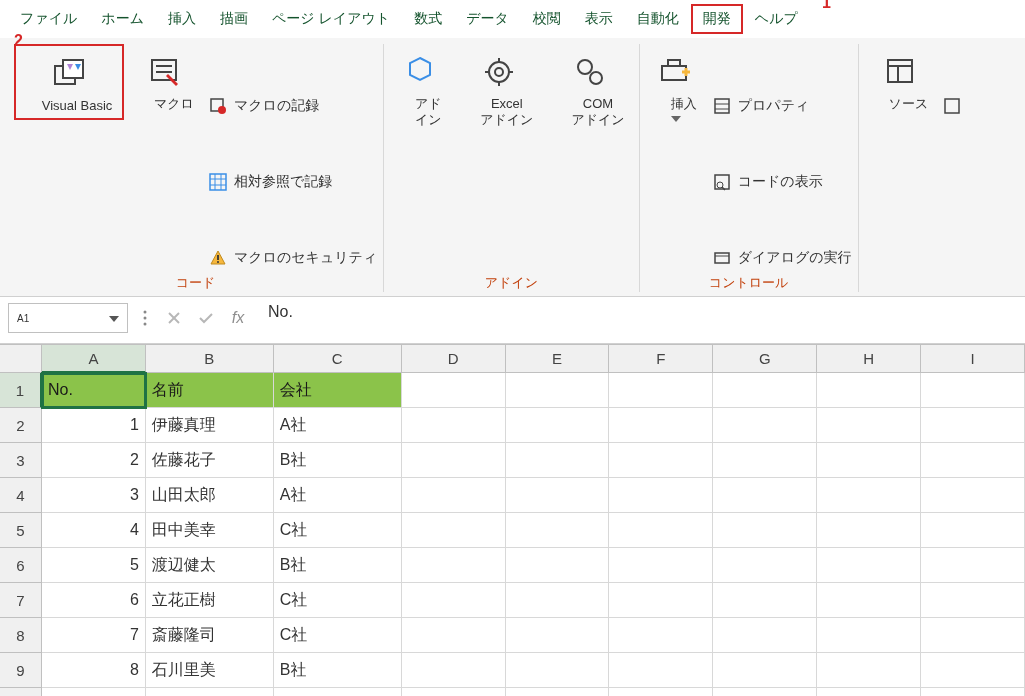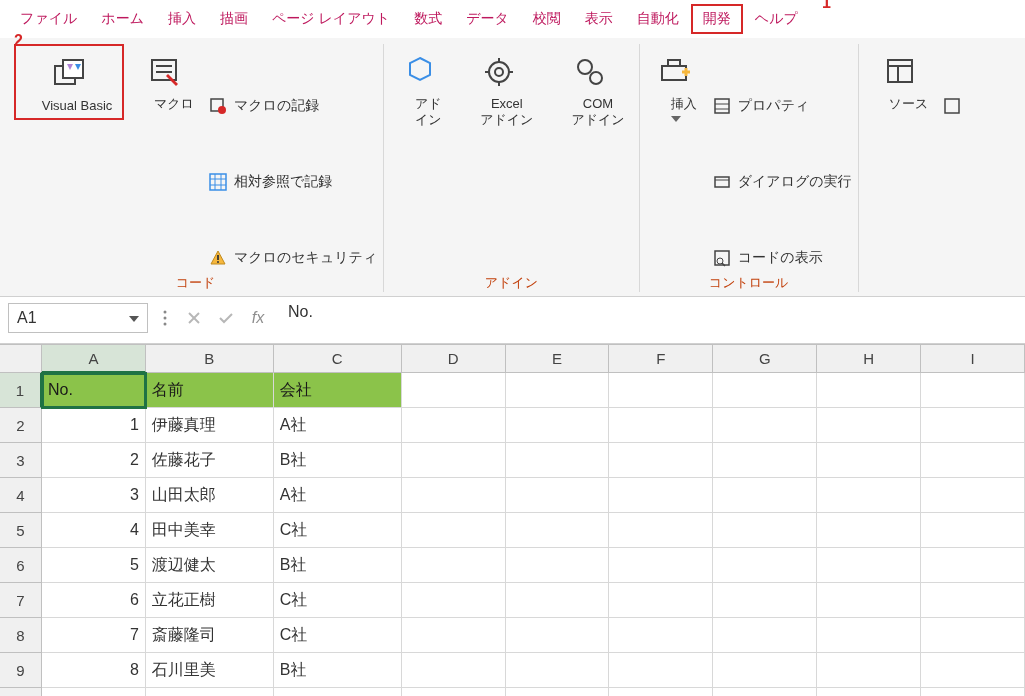--- a/index.html
+++ b/index.html
@@ -1,20 +1,20 @@
 <!DOCTYPE html>
 <html><head>
   <meta charset="utf-8">
   <style>
     * { box-sizing: border-box; margin: 0; padding: 0; }
     body { font-family: "Meiryo UI", "Yu Gothic UI", sans-serif; font-size: 14px; background: #fff; color: #333; width: 1025px; }
     
     
     .menu-bar { display: flex; padding: 4px 8px; gap: 0; background: #fff; position: relative; }
-    .menu-item { padding: 6px 12px; cursor: pointer; color: #be185d; position: relative; }
+    .menu-item { padding: 6px 12px; cursor: pointer; color: #14532d; position: relative; }
     .menu-item.highlighted { border: 2px solid #d62828; padding: 4px 10px; }
     .callout-1 { position: absolute; top: -6px; left: 822px; color: #d62828; font-weight: bold; font-size: 16px; }
     
     
     .ribbon { display: flex; background: #f5f5f5; border-bottom: 1px solid #d0d0d0; padding: 6px 8px 4px 8px; min-height: 140px; position: relative; }
     .ribbon-group { display: flex; flex-direction: column; align-items: center; padding: 0 6px; border-right: 1px solid #d8d8d8; }
     .ribbon-group:last-child { border-right: none; }
     .ribbon-group-content { display: flex; align-items: flex-start; gap: 6px; flex: 1; }
     .ribbon-group-label { font-size: 13px; color: #c2410c; margin-top: 4px; }
     .callout-2 { position: absolute; top: -6px; left: 14px; color: #d62828; font-weight: bold; font-size: 16px; z-index: 10; }
@@ -24,21 +24,21 @@
     .big-button.disabled { opacity: 0.5; }
     .big-button .icon { width: 40px; height: 40px; display: flex; align-items: center; justify-content: center; }
     .big-button .label { font-size: 13px; line-height: 1.2; margin-left: 16px; }
     
     .small-buttons { display: flex; flex-direction: column; gap: 8px; padding-top: 6px; }
     .small-button { display: flex; align-items: center; gap: 6px; cursor: pointer; font-size: 14px; min-height: 24px; margin-top: 44px; }
     .small-button .sm-icon { width: 20px; height: 20px; display: flex; align-items: center; justify-content: center; flex-shrink: 0; }
     
     
     .formula-bar { display: flex; align-items: center; padding: 6px 8px 10px; gap: 8px; background: #fff; border-bottom: 1px solid #d0d0d0; }
-    .name-box { width: 140px; height: 30px; border: 1px solid #c0c0c0; display: flex; align-items: center; padding: 0 24px 0 8px; position: relative; font-size: 16px; }
+    .name-box { width: 120px; height: 30px; border: 1px solid #c0c0c0; display: flex; align-items: center; padding: 0 24px 0 8px; position: relative; font-size: 10px; }
     .name-box::after { content: ""; position: absolute; right: 8px; top: 12px; border-left: 5px solid transparent; border-right: 5px solid transparent; border-top: 6px solid #555; }
     .dots-icon { width: 18px; color: #888; display:flex; align-items:center; justify-content:center; }
     .fb-btn { width: 24px; height: 24px; display: flex; align-items: center; justify-content: center; opacity: 0.6; }
     .formula-input { flex: 1; height: 30px; padding: 0 10px; font-size: 16px; border: none; outline: none; }
     
     
     .grid { display: flex; flex-direction: column; border-top: 1px solid #c0c0c0; }
     .grid-header-row, .grid-row { display: flex; }
     .select-all { width: 42px; height: 28px; background: #f0f0f0; border-right: 1px solid #c0c0c0; border-bottom: 1px solid #c0c0c0; }
     .col-header { width: 104px; height: 28px; background: #f0f0f0; border-right: 1px solid #c0c0c0; border-bottom: 1px solid #c0c0c0; display: flex; align-items: center; justify-content: center; font-size: 15px; color: #444; }
@@ -198,35 +198,35 @@
                 <rect x="2" y="2" width="14" height="14" fill="none" stroke="#444" stroke-width="1.5"></rect>
                 <line x1="2" y1="7" x2="16" y2="7" stroke="#444"></line>
                 <line x1="2" y1="12" x2="16" y2="12" stroke="#444"></line>
               </svg>
           </span>
           <span>プロパティ</span>
         </div>
         <div class="small-button">
           <span class="sm-icon">
             <svg width="18" height="18" viewBox="0 0 18 18">
-                <rect x="2" y="4" width="14" height="10" fill="none" stroke="#444" stroke-width="1.5"></rect>
-                <line x1="2" y1="7" x2="16" y2="7" stroke="#444"></line>
-              </svg>
-          </span>
-          <span>ダイアログの実行</span>
-        </div>
-        <div class="small-button">
-          <span class="sm-icon">
-            <svg width="18" height="18" viewBox="0 0 18 18">
                 <rect x="2" y="2" width="14" height="14" fill="none" stroke="#444" stroke-width="1.5"></rect>
                 <circle cx="7" cy="12" r="3" fill="none" stroke="#444"></circle>
                 <line x1="9" y1="14" x2="12" y2="17" stroke="#444" stroke-width="1.5"></line>
               </svg>
           </span>
           <span>コードの表示</span>
+        </div>
+        <div class="small-button">
+          <span class="sm-icon">
+            <svg width="18" height="18" viewBox="0 0 18 18">
+                <rect x="2" y="4" width="14" height="10" fill="none" stroke="#444" stroke-width="1.5"></rect>
+                <line x1="2" y1="7" x2="16" y2="7" stroke="#444"></line>
+              </svg>
+          </span>
+          <span>ダイアログの実行</span>
         </div>
       </div>
     </div>
     <div class="ribbon-group-label">コントロール</div>
   </div>
 
   <div class="ribbon-group">
     <div class="ribbon-group-content">
       <div class="big-button">
         <span class="icon">

